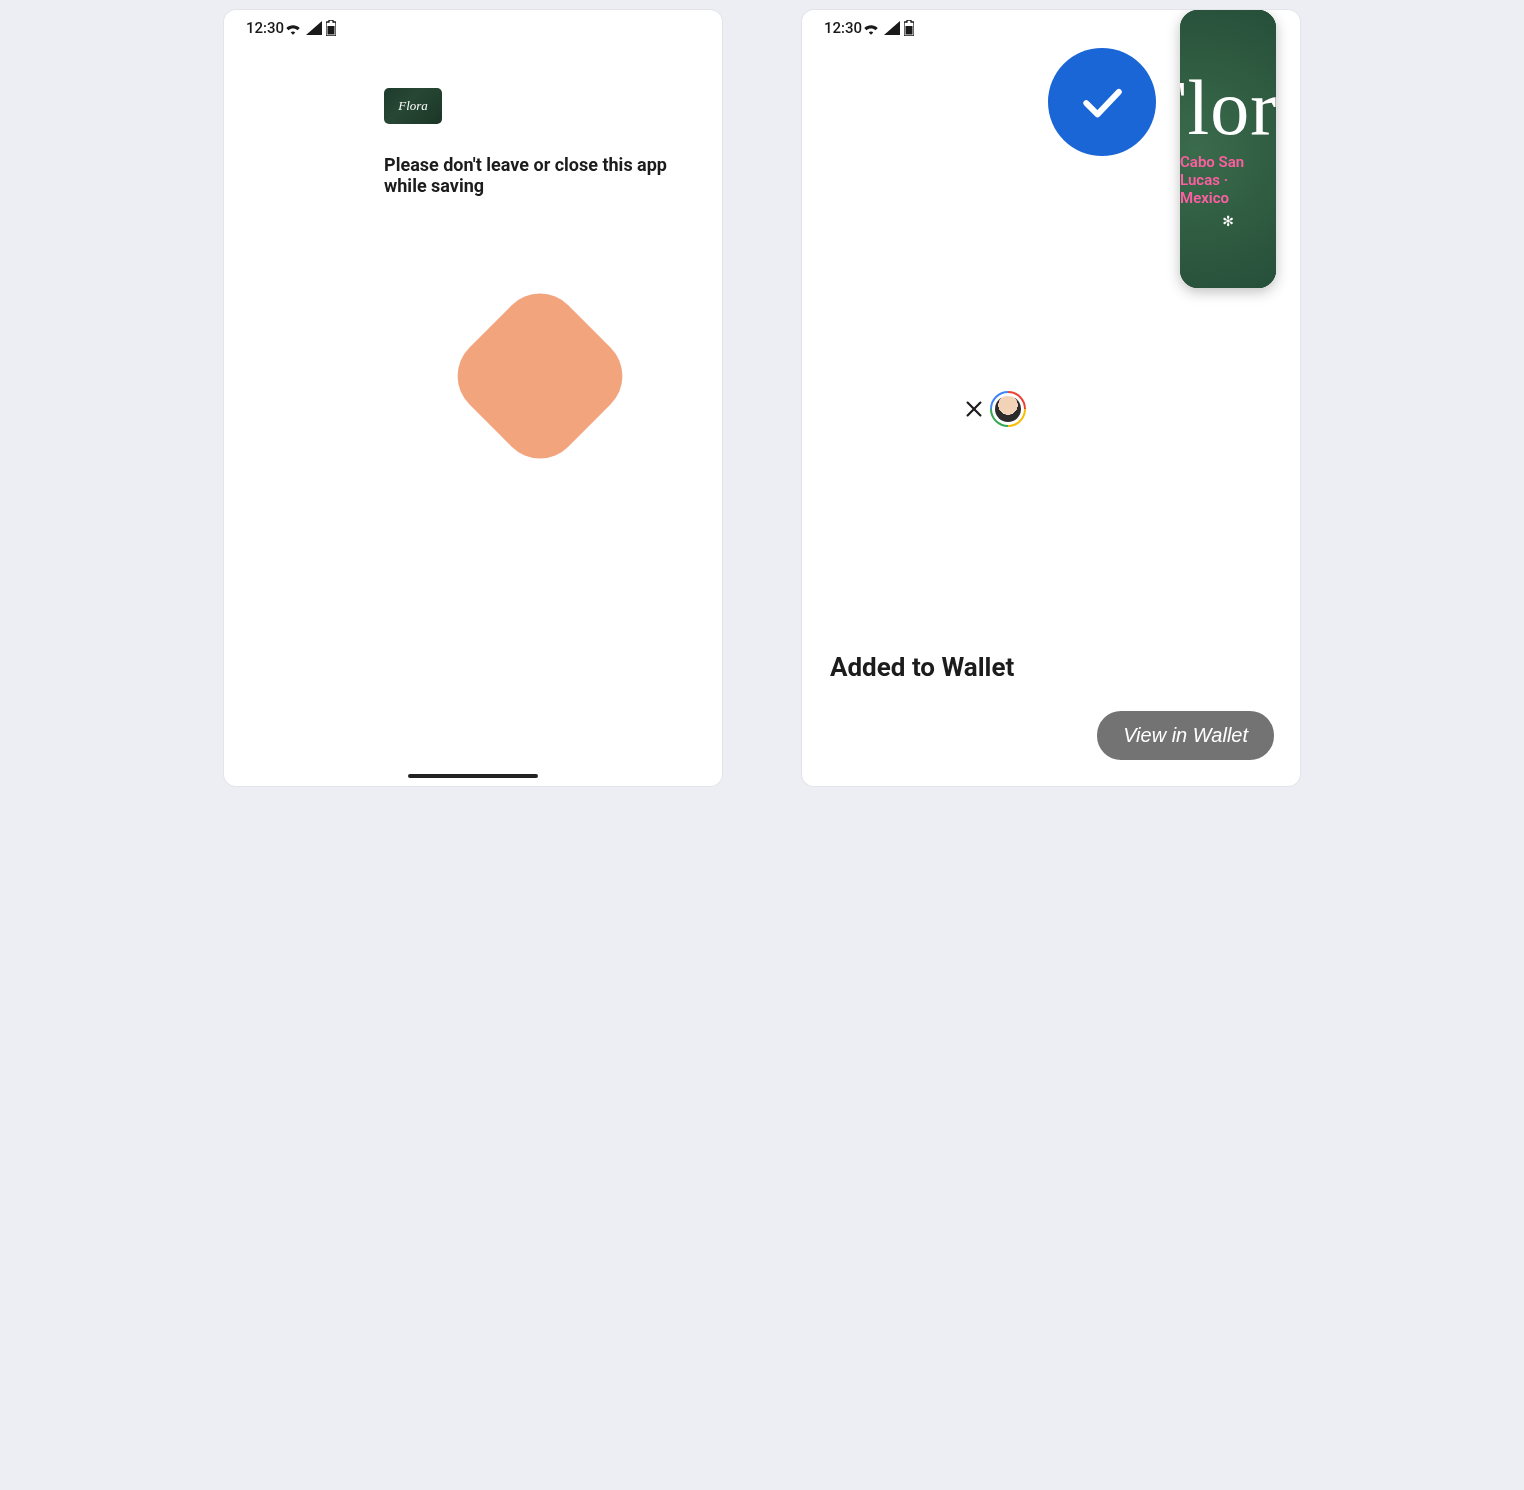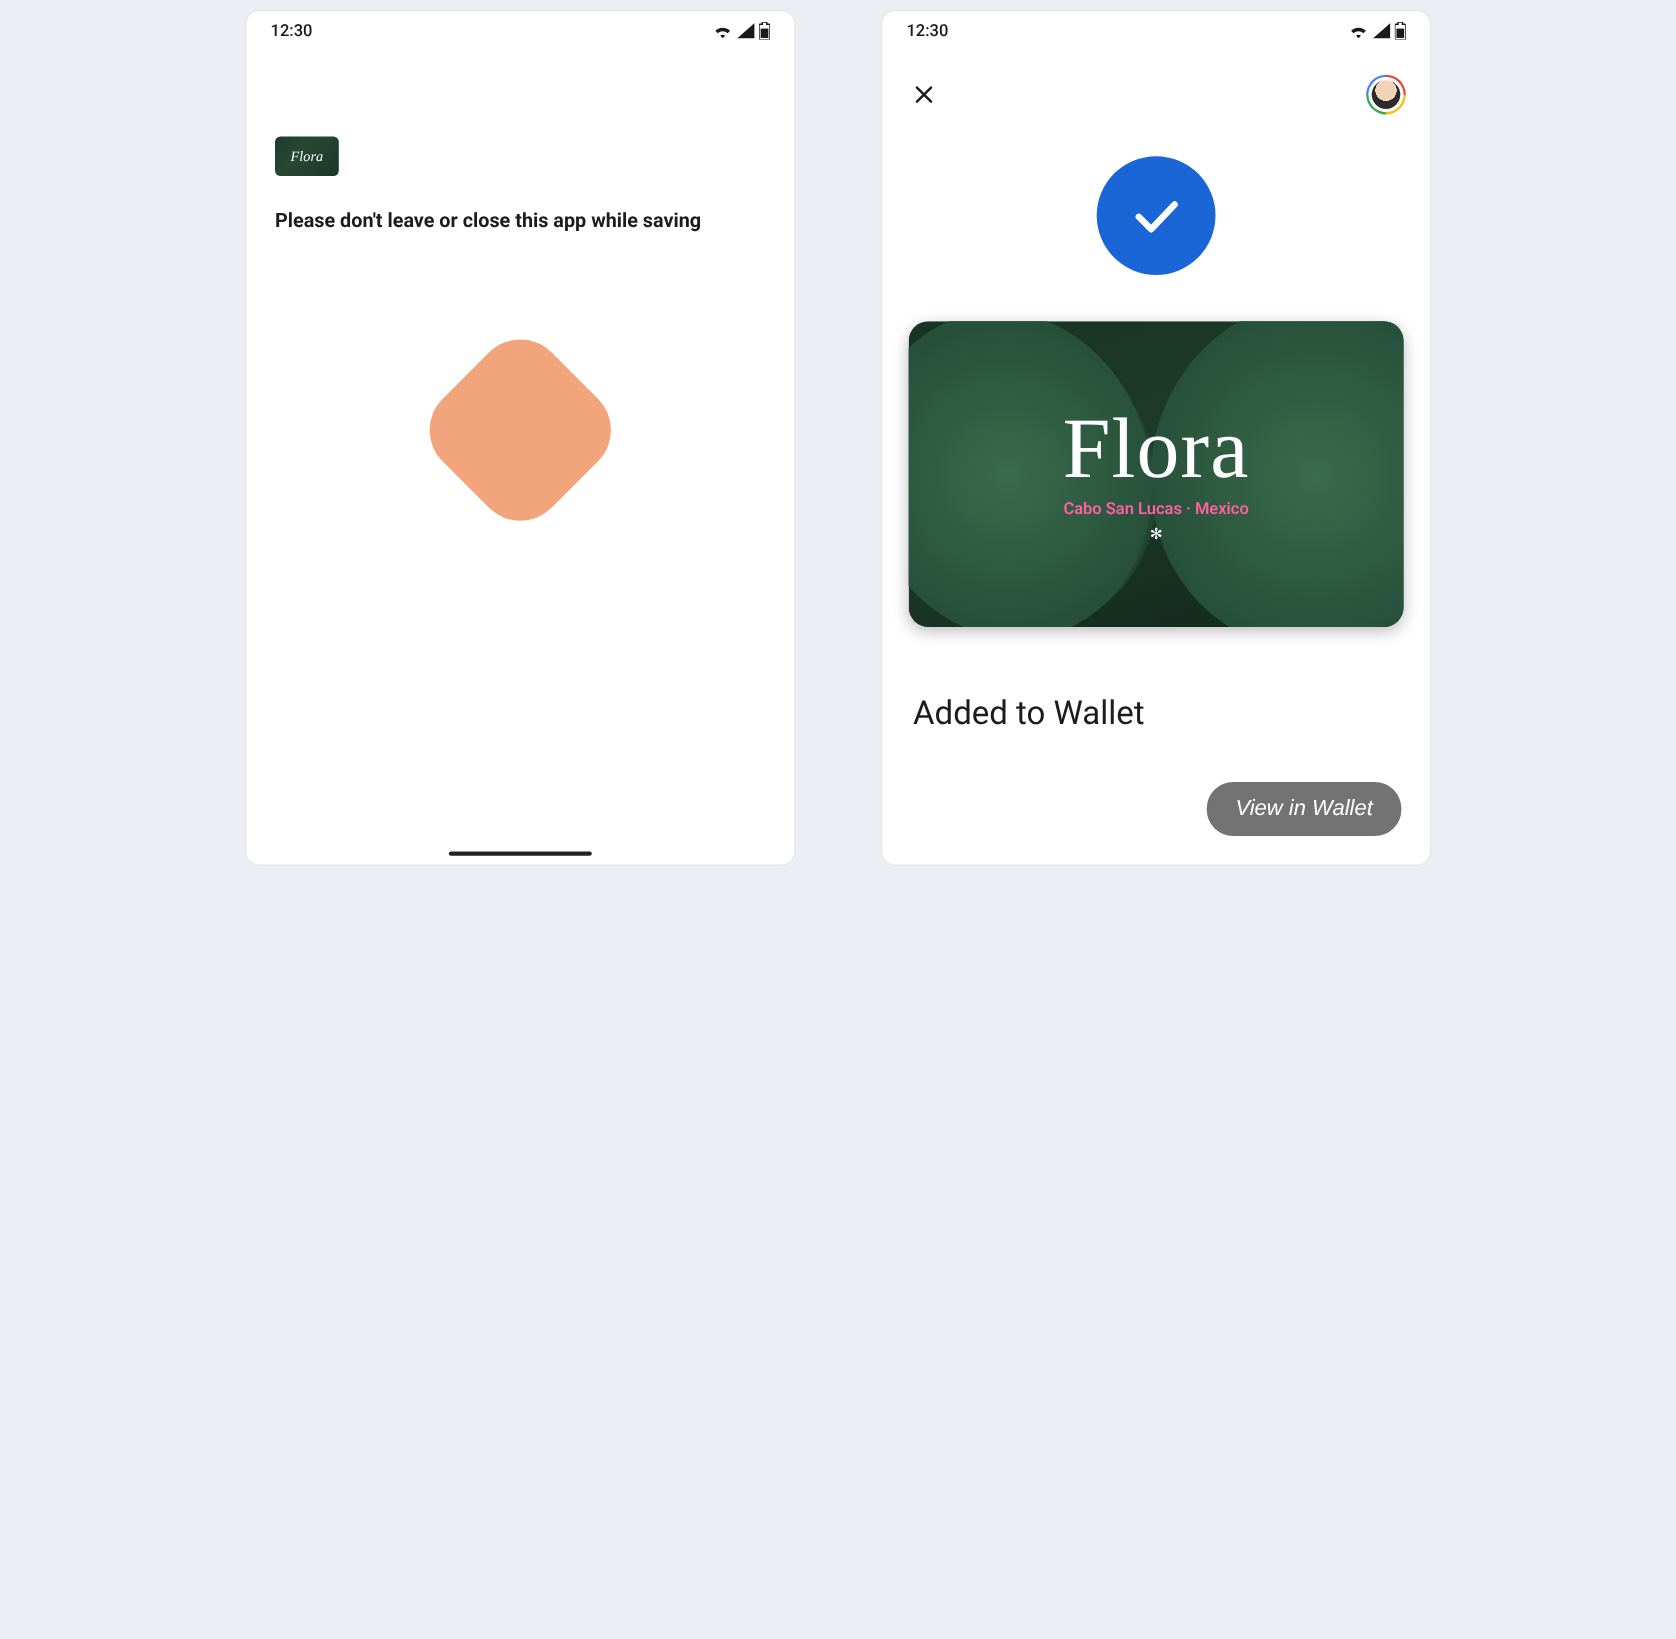--- a/index.html
+++ b/index.html
@@ -11,21 +11,21 @@
     padding: 10px 20px 40px 20px;
     justify-content: center;
   }
   .phone {
     width: 498px;
     height: 776px;
     background: #ffffff;
     border-radius: 12px;
     box-shadow: 0 0 0 1px rgba(0,0,0,0.04);
     display: flex;
-    flex-direction: column;
+    flex-direction: row;
     overflow: hidden;
     position: relative;
   }
   .status-bar {
     height: 36px;
     display: flex;
     align-items: center;
     justify-content: space-between;
     padding: 0 22px;
     font-size: 15px;
@@ -144,24 +144,24 @@
     font-weight:600;
     margin-top:6px;
   }
   .brand-star{ margin-top:6px; font-size:14px; }
   .bottom-block{
     padding: 0 28px;
     position:absolute;
     bottom: 96px;
   }
   .added-title{
-    font-size:30px;
+    font-size:26px;
     color:#1c1c1c;
-    font-weight:400;
-    margin-bottom:24px;
+    font-weight:700;
+    margin-bottom:8px;
   }
   .added-desc{
     font-size:17px;
     color:#3b3b3b;
     line-height:1.45;
   }
   .view-btn{
     position:absolute;
     right:26px;bottom:26px;
     background:#737373;

